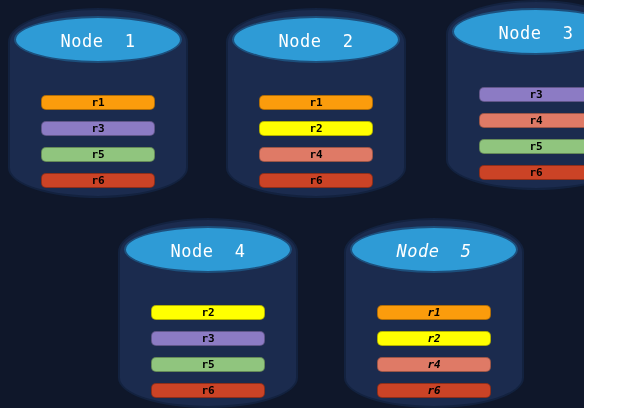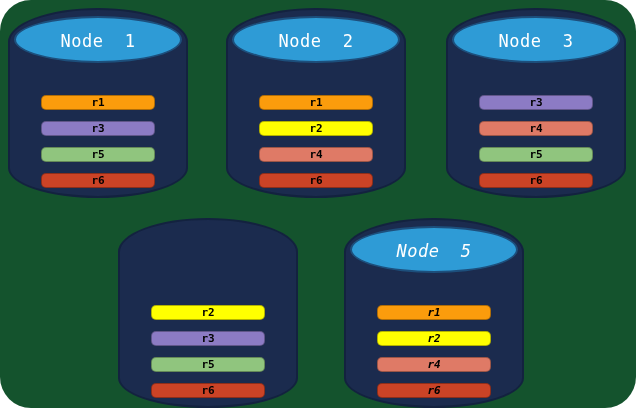--- a/index.html
+++ b/index.html
@@ -1,23 +1,23 @@
 <!DOCTYPE html>
 <html><head>
 <meta charset="utf-8">
 <style>
   html,body { margin:0; padding:0; background:#ffffff; }
   .canvas {
-    position:relative; width:636px; height:408px; background:#14532d;
-    font-family:"DejaVu Sans Mono", monospace; overflow:hidden;border-radius:31px;
+    position:relative; width:584px; height:408px; background:#0f172a;
+    font-family:"DejaVu Sans Mono", monospace; overflow:hidden;
   }
   .cylinder { position:absolute; width:180px; height:190px; }
   .pos1 { left:8px;   top:8px; }
   .pos2 { left:226px; top:8px;text-align:center; }
-  .pos3 { left:446px; top:8px; }
+  .pos3 { left:446px; top:0; }
   .pos4 { left:118px; top:218px; }
   .pos5 { left:344px; top:218px;font-style:italic; }
 
   .cyl-body {
     position:absolute; inset:0; box-sizing:border-box;
     background:#1B2B4E;
     border:2px solid #13223F;
     border-radius:50% 50% 50% 50% / 34px 34px 30px 30px;
   }
   .cyl-top {
@@ -84,20 +84,23 @@
     <div class="bars">
       <div class="bar" style="background: rgb(140, 123, 196);">r3</div>
       <div class="bar" style="background: rgb(223, 122, 102);">r4</div>
       <div class="bar" style="background: rgb(144, 197, 126);">r5</div>
       <div class="bar" style="background: rgb(203, 67, 38);">r6</div>
     </div>
   </div>
 
   <div class="cylinder pos4">
     <div class="cyl-body"></div>
+    <div class="cyl-top">
+      <span class="cyl-title">Node  4</span>
+    </div>
     <div class="bars">
       <div class="bar" style="background: rgb(255, 255, 0);">r2</div>
       <div class="bar" style="background: rgb(140, 123, 196);">r3</div>
       <div class="bar" style="background: rgb(144, 197, 126);">r5</div>
       <div class="bar" style="background: rgb(203, 67, 38);">r6</div>
     </div>
   </div>
 
   <div class="cylinder pos5">
     <div class="cyl-body"></div>

